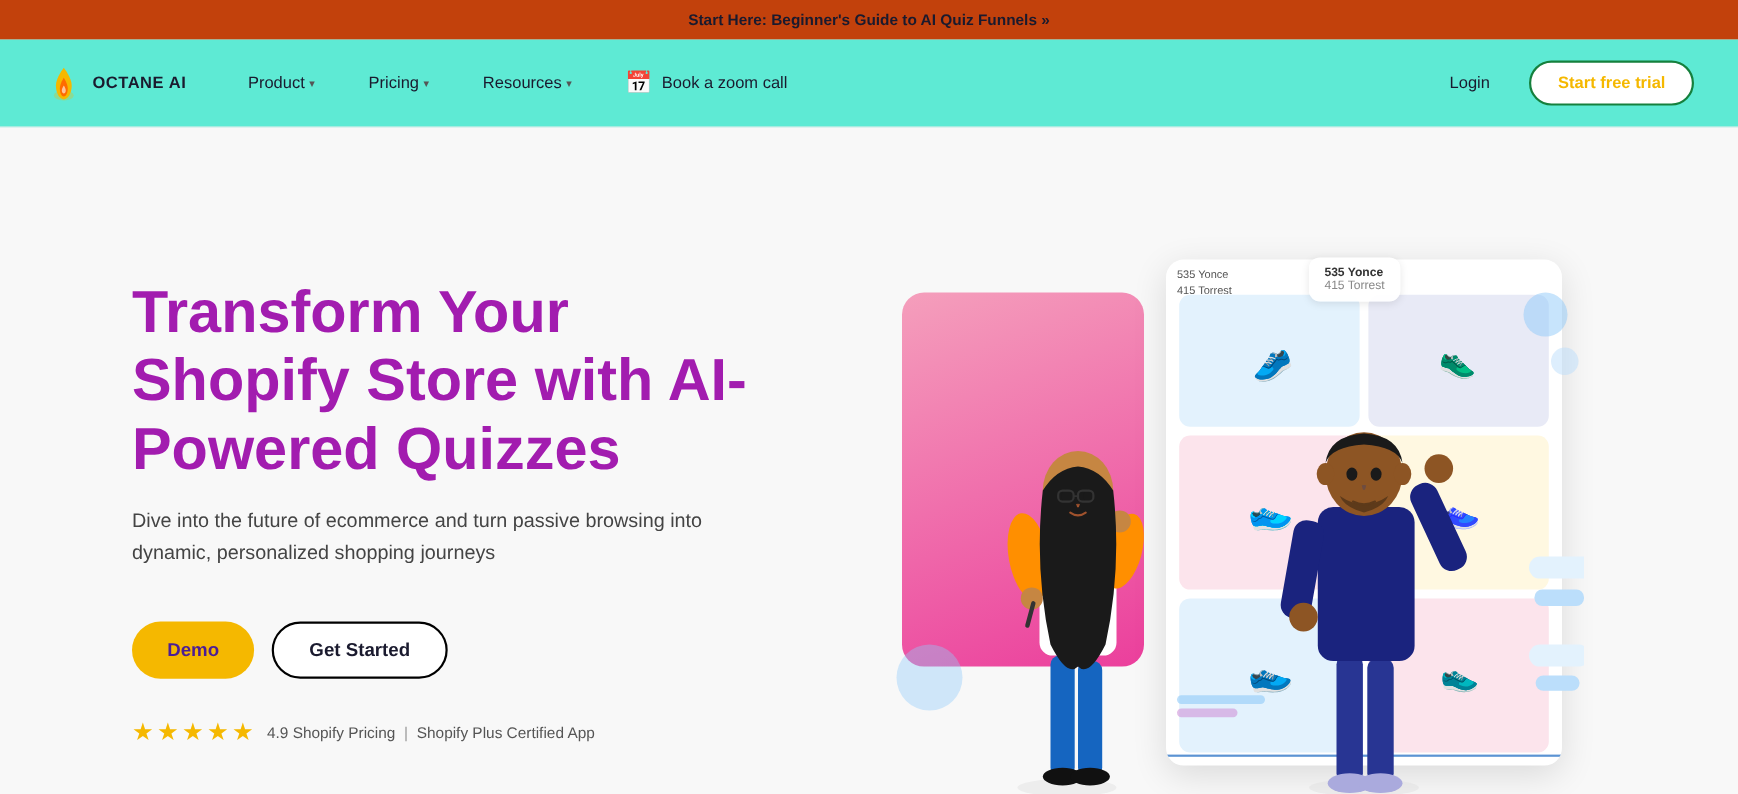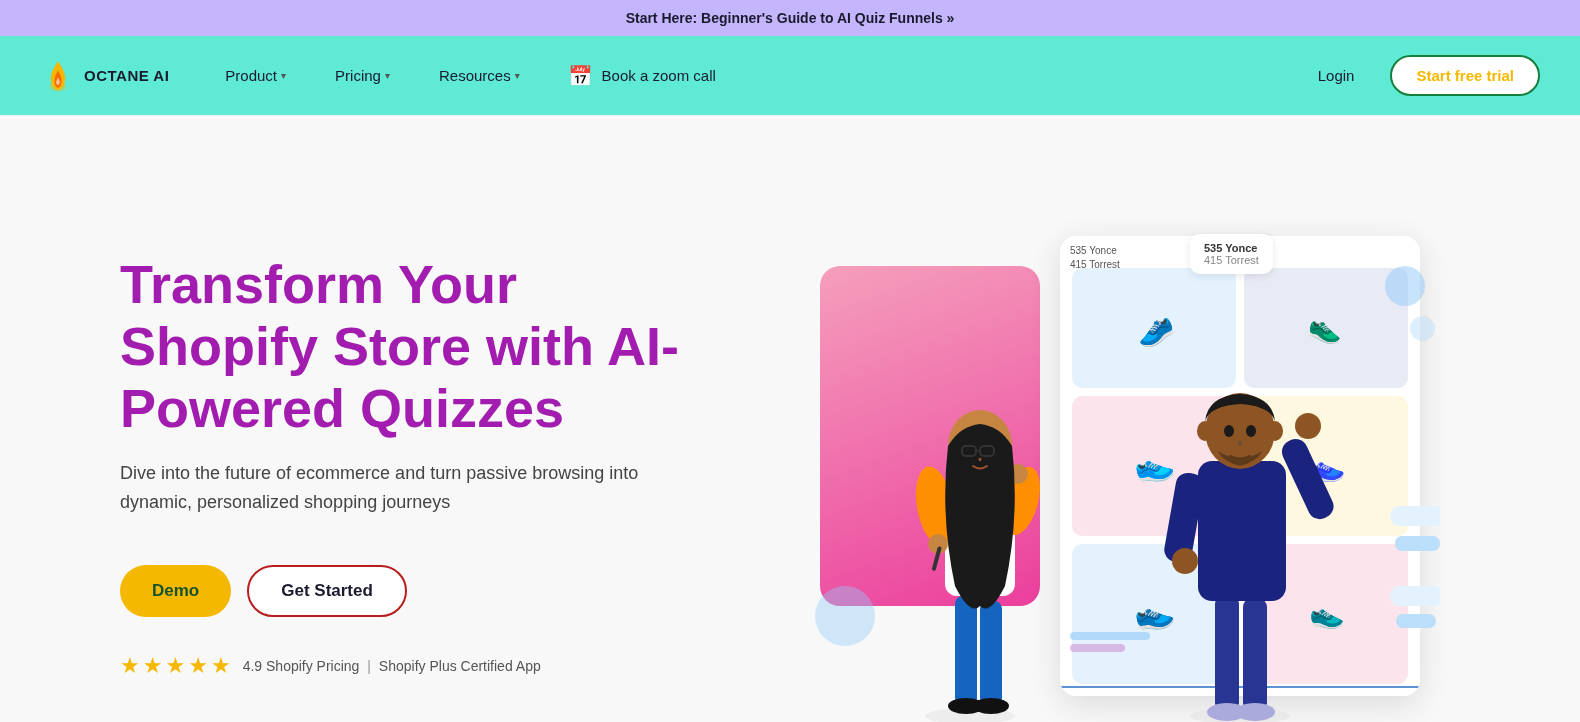--- a/index.html
+++ b/index.html
@@ -1,20 +1,20 @@
 <!DOCTYPE html>
 <html><head>
   <meta charset="utf-8">
   <style>
     * { margin: 0; padding: 0; box-sizing: border-box; }
     body { font-family: -apple-system, BlinkMacSystemFont, 'Segoe UI', sans-serif; background: #f8f8f8; width: 1580px; overflow-x: hidden; }
 
     
     .top-banner {
-      background: #c4b5fd;
+      background: #c2410c;
       text-align: center;
       padding: 10px 4px;
       font-size: 14px;
       font-weight: 600;
       color: #1a1a2e;
       cursor: pointer;
     }
 
     
     .navbar {
@@ -130,32 +130,32 @@
       margin-bottom: 49px;
       max-width: 520px;
     }
     .hero-buttons {
       display: flex;
       gap: 16px;
       margin-bottom: 36px;
     }
     .btn-demo {
       background: #f5b800;
-      color: #14532d;
+      color: #4c1d95;
       border: none;
       border-radius: 30px;
       padding: 14px 32px;
       font-size: 17px;
       font-weight: 700;
       cursor: pointer;
     }
     .btn-started {
       background: #fff;
       color: #1a1a2e;
-      border: 2px solid #b91c1c;
+      border: 2px solid #000000;
       border-radius: 30px;
       padding: 14px 32px;
       font-size: 17px;
       font-weight: 600;
       cursor: pointer;
     }
     .hero-rating {
       display: flex;
       align-items: center;
       gap: 12px;

